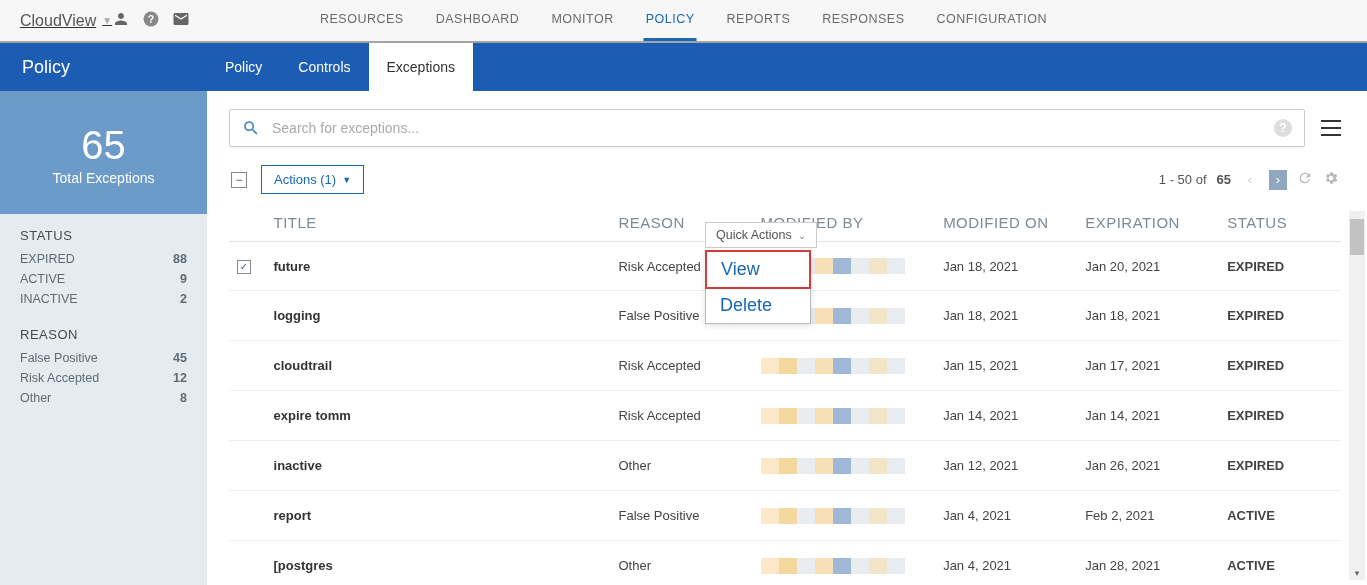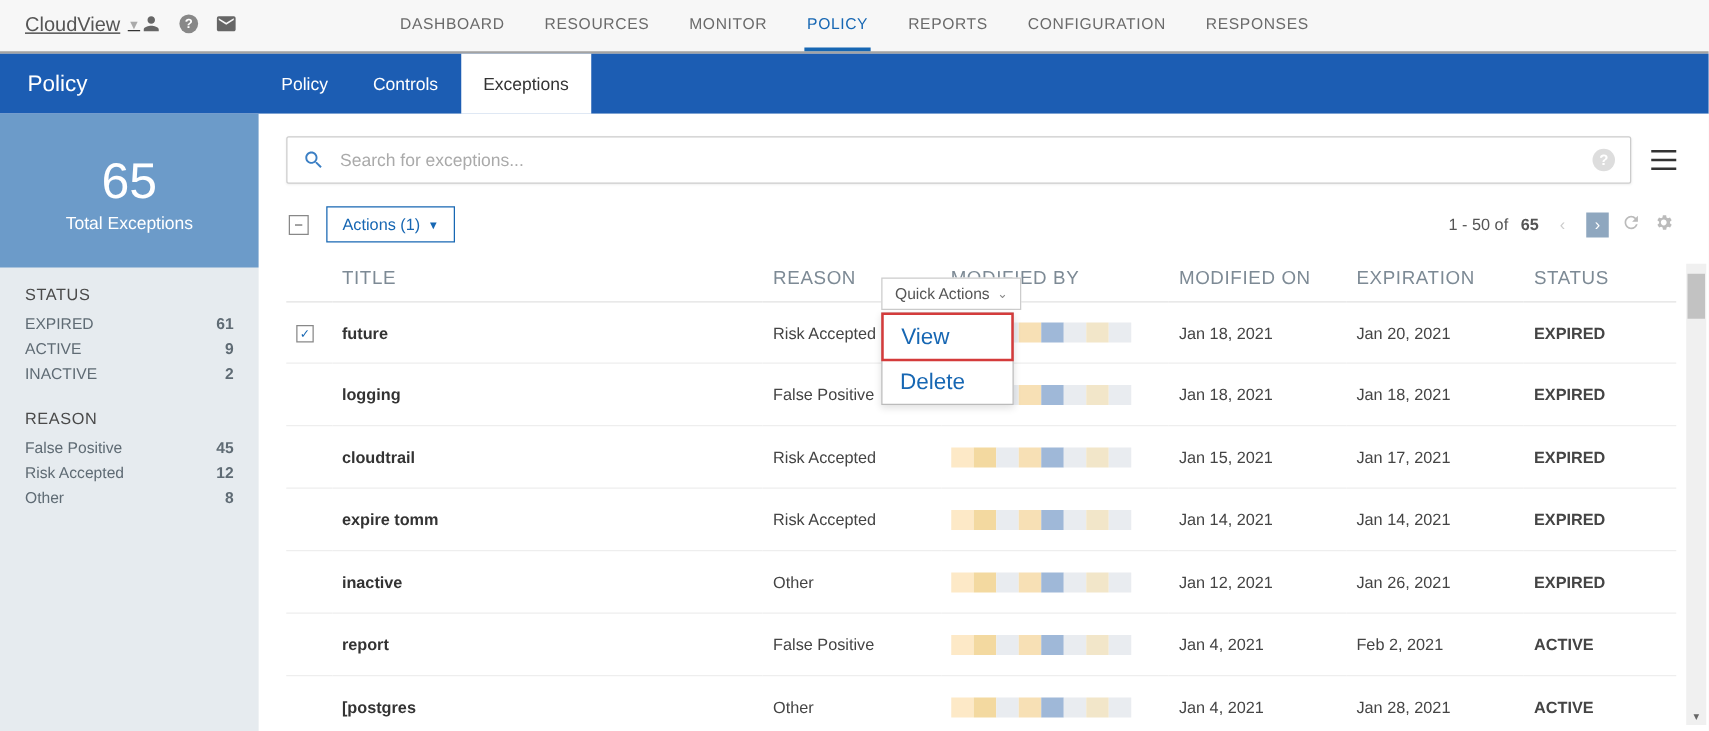--- a/index.html
+++ b/index.html
@@ -83,27 +83,27 @@
   </style>
 </head>
 <body>
 
 <div class="topbar">
   <div class="brand">
     <span>CloudView</span>
     <span class="brand-caret">▼</span>
   </div>
   <div class="topnav" id="topnav">
+      <a>RESOURCES</a>
       <a>DASHBOARD</a>
-      <a>RESOURCES</a>
       <a>MONITOR</a>
       <a class="active">POLICY</a>
       <a>REPORTS</a>
+      <a>RESPONSES</a>
       <a>CONFIGURATION</a>
-      <a>RESPONSES</a>
     </div>
   <div class="top-icons">
     <span><svg viewBox="0 0 24 24">
           <path d="M12 12c2.2 0 4-1.8 4-4s-1.8-4-4-4-4 1.8-4 4 1.8 4 4 4zm0 2c-2.7 0-8 1.3-8 4v2h16v-2c0-2.7-5.3-4-8-4z"></path>
         </svg></span>
     <span><svg viewBox="0 0 24 24">
           <circle cx="12" cy="12" r="10" fill="#888"></circle>
           <text x="12" y="17" text-anchor="middle" fill="#fff" font-size="14" font-weight="bold">?</text>
         </svg></span>
     <span><svg viewBox="0 0 24 24">
@@ -126,21 +126,21 @@
   <div class="sidebar">
     <div class="stat-box">
       <div class="stat-number">65</div>
       <div class="stat-label">Total Exceptions</div>
     </div>
     <div id="facets">
         <div class="facet-group">
           <div class="facet-title">STATUS</div>
           <div class="facet-row">
             <span>EXPIRED</span>
-            <span class="count">61</span>
+            <span class="count">88</span>
           </div>
           <div class="facet-row">
             <span>ACTIVE</span>
             <span class="count">9</span>
           </div>
           <div class="facet-row">
             <span>INACTIVE</span>
             <span class="count">2</span>
           </div>
         </div>

